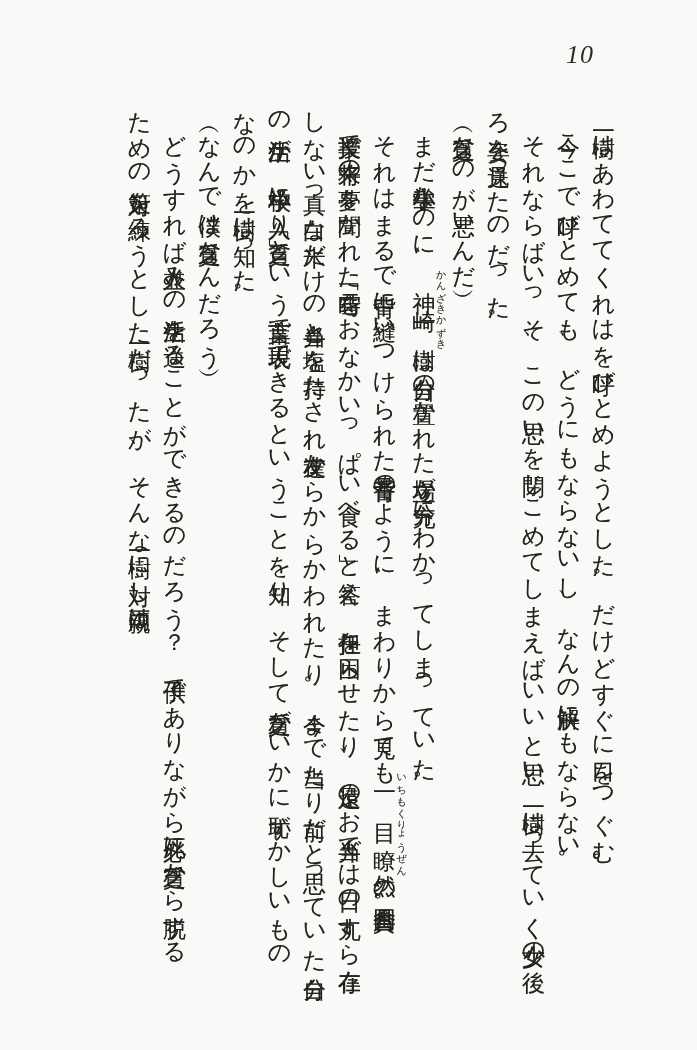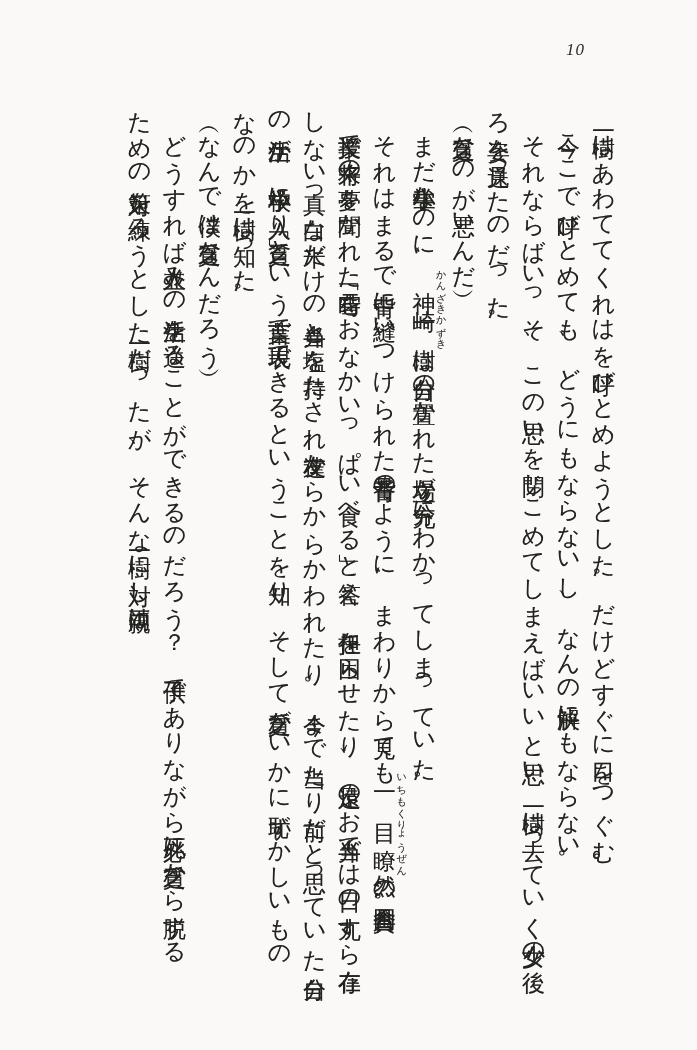--- a/index.html
+++ b/index.html
@@ -17,21 +17,21 @@
     position: relative;
     width: 697px;
     height: 1050px;
     background: #faf9f7;
   }
   .page-number {
     position: absolute;
     top: 40px;
     left: 566px;
     font-style: italic;
-    font-size: 17px;
+    font-size: 26px;
     letter-spacing: 1px;
     color: #2b2b28;
   }
   .text-block {
     position: absolute;
     top: 96px;
     right: 76px;
     height: 877px;
     writing-mode: vertical-rl;
     -webkit-writing-mode: vertical-rl;

